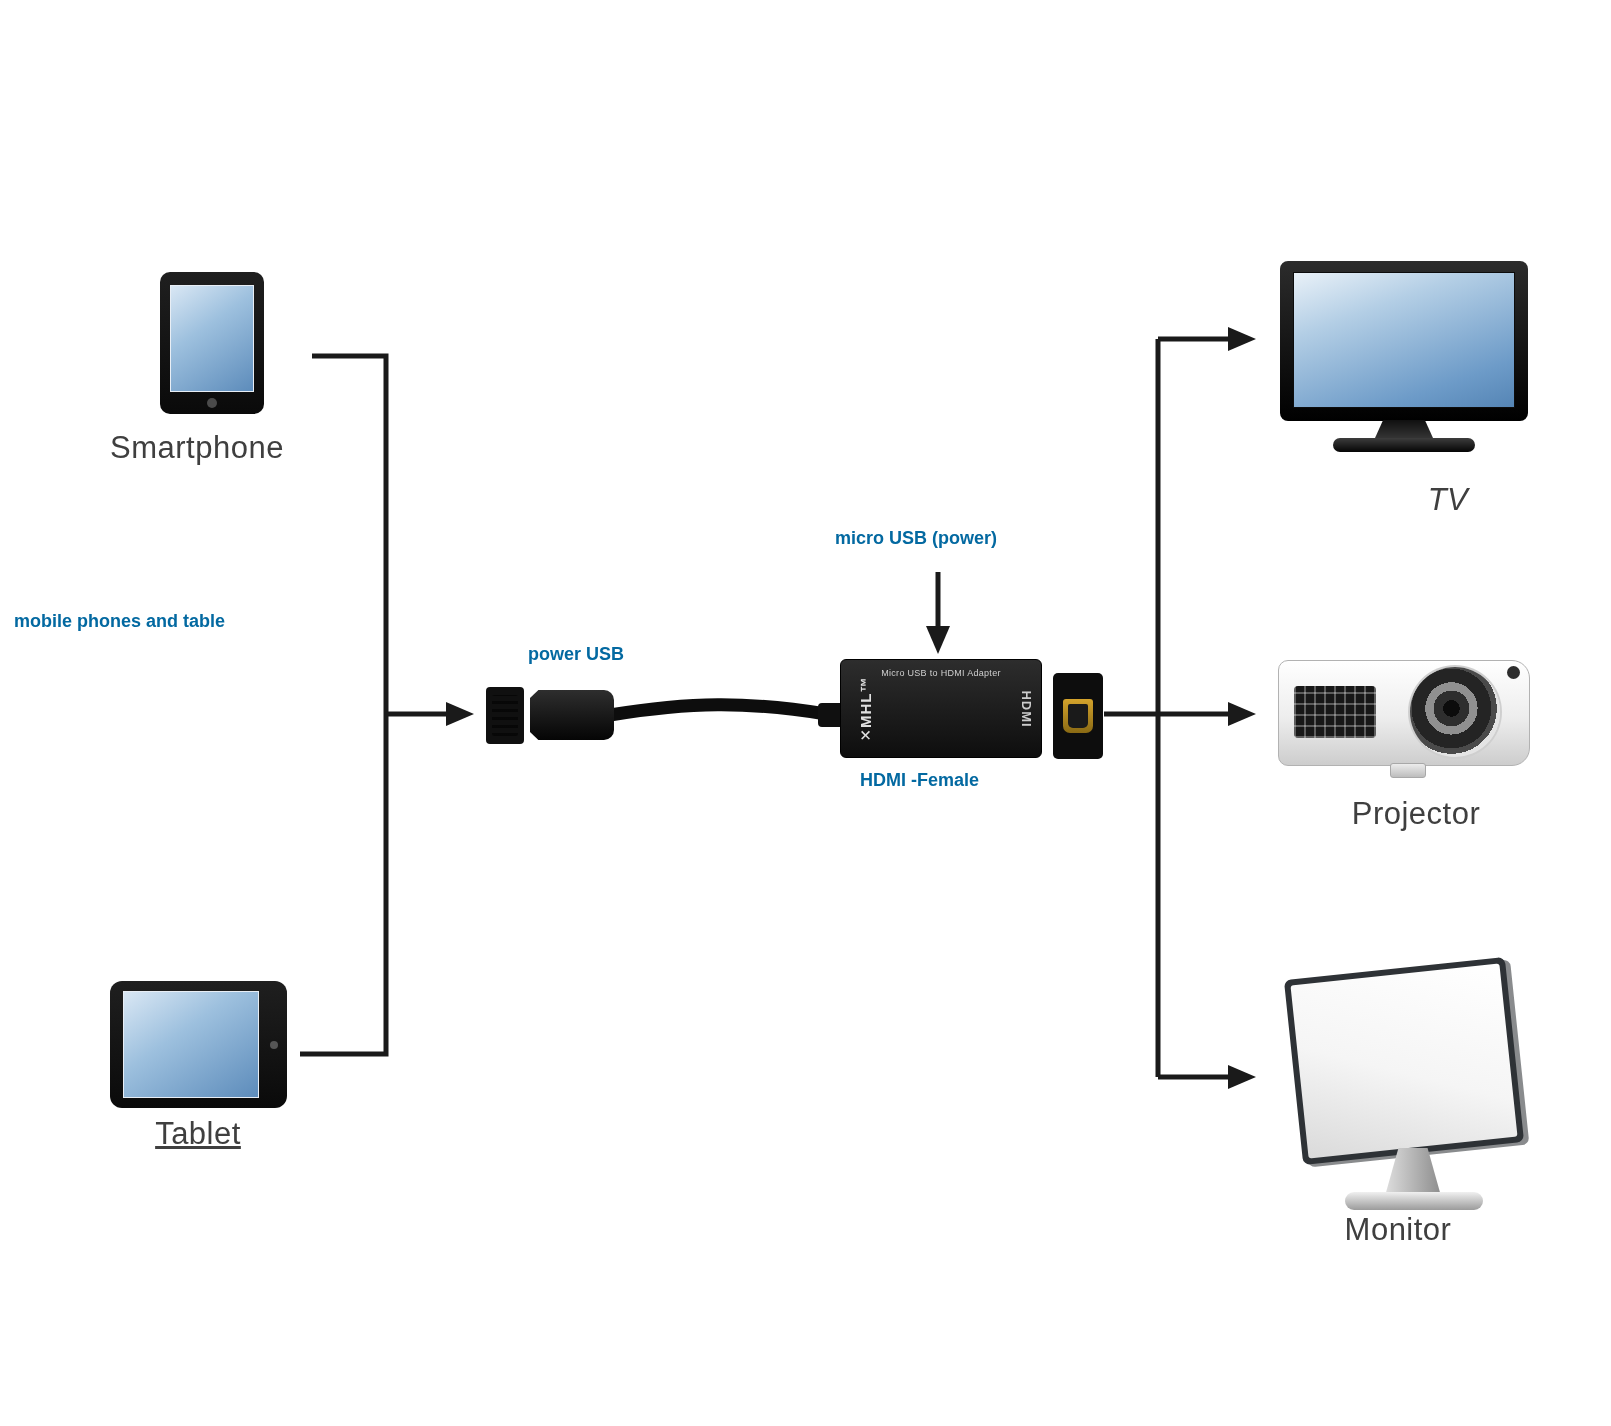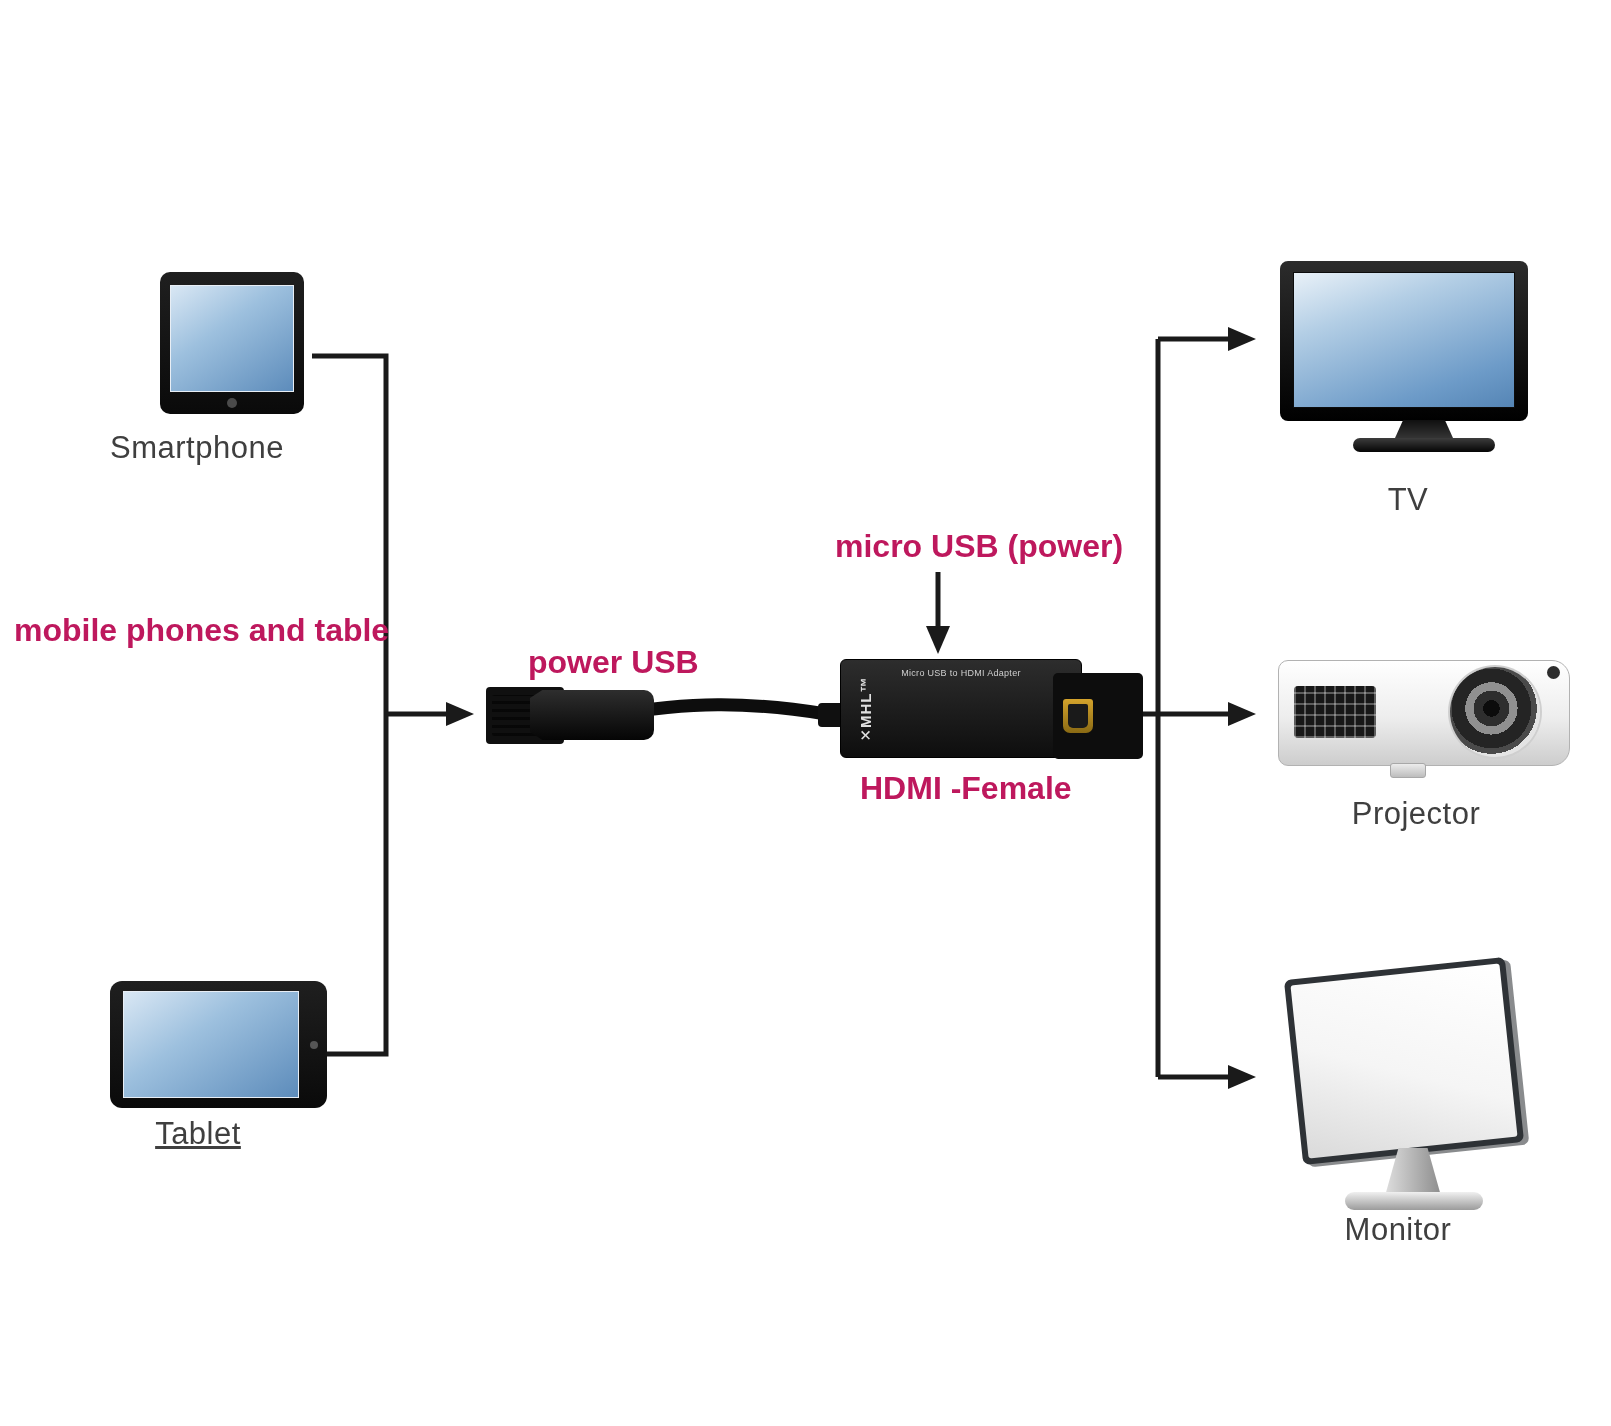--- a/index.html
+++ b/index.html
@@ -1,23 +1,23 @@
 <!DOCTYPE html>
 <html><head>
 <meta charset="utf-8">
 <style>
   html,body{margin:0;padding:0;background:#ffffff;}
   body{font-family:"Liberation Sans","DejaVu Sans",sans-serif;}
   .canvas{position:relative;width:1611px;height:1426px;background:#ffffff;overflow:hidden;margin:14px auto;}
   svg.connectors{position:absolute;left:0;top:0;width:1611px;height:1426px;z-index:1;}
-  .icon{position:absolute;z-index:2;padding-left:40px;}
+  .icon{position:absolute;z-index:2;}
 
   
   .dev-label{position:absolute;z-index:3;font-size:31px;color:#3f3f3f;text-align:center;letter-spacing:0.5px;}
-  .bold-label{position:absolute;z-index:3;font-size:32px;font-weight:bold;color:#be185d;}
+  .bold-label{position:absolute;z-index:3;font-size:18px;font-weight:bold;color:#0369a1;}
   .note{line-height:1.3;}
 
   
   .smartphone{left:160px;top:258px;width:104px;height:142px;background:linear-gradient(180deg,#1f1f1f,#0a0a0a);border-radius:10px;}
   .smartphone .screen{position:absolute;left:10px;right:10px;top:13px;bottom:22px;background:linear-gradient(145deg,#d9e7f4 0%,#9dc0de 40%,#5d8cbb 100%);border:1px solid #e8eef5;}
   .smartphone .home{position:absolute;bottom:6px;left:50%;transform:translateX(-50%);width:10px;height:10px;border-radius:50%;background:#4a4a4a;}
 
   
   .tablet{left:110px;top:967px;width:177px;height:127px;background:linear-gradient(180deg,#1f1f1f,#0a0a0a);border-radius:12px;}
   .tablet .screen{position:absolute;left:13px;top:10px;bottom:10px;right:28px;background:linear-gradient(145deg,#d9e7f4 0%,#9dc0de 40%,#5d8cbb 100%);border:1px solid #e8eef5;}
@@ -134,21 +134,21 @@
       <div class="slot-in"></div>
     </div>
   </div>
 
   <div class="icon tv">
     <div class="frame"></div>
     <div class="screen"></div>
     <div class="neck"></div>
     <div class="base"></div>
   </div>
-  <div class="dev-label" style="left:1308px;top:468px;width:200px;">TV</div>
+  <div class="dev-label" style="left:1348px;top:468px;width:200px;font-style:italic;">TV</div>
 
   <div class="icon projector">
     <div class="body"></div>
     <div class="grille"></div>
     <div class="lens"></div>
     <div class="knob"></div>
     <div class="foot"></div>
   </div>
   <div class="dev-label" style="left:1316px;top:782px;width:200px;">Projector</div>
 

